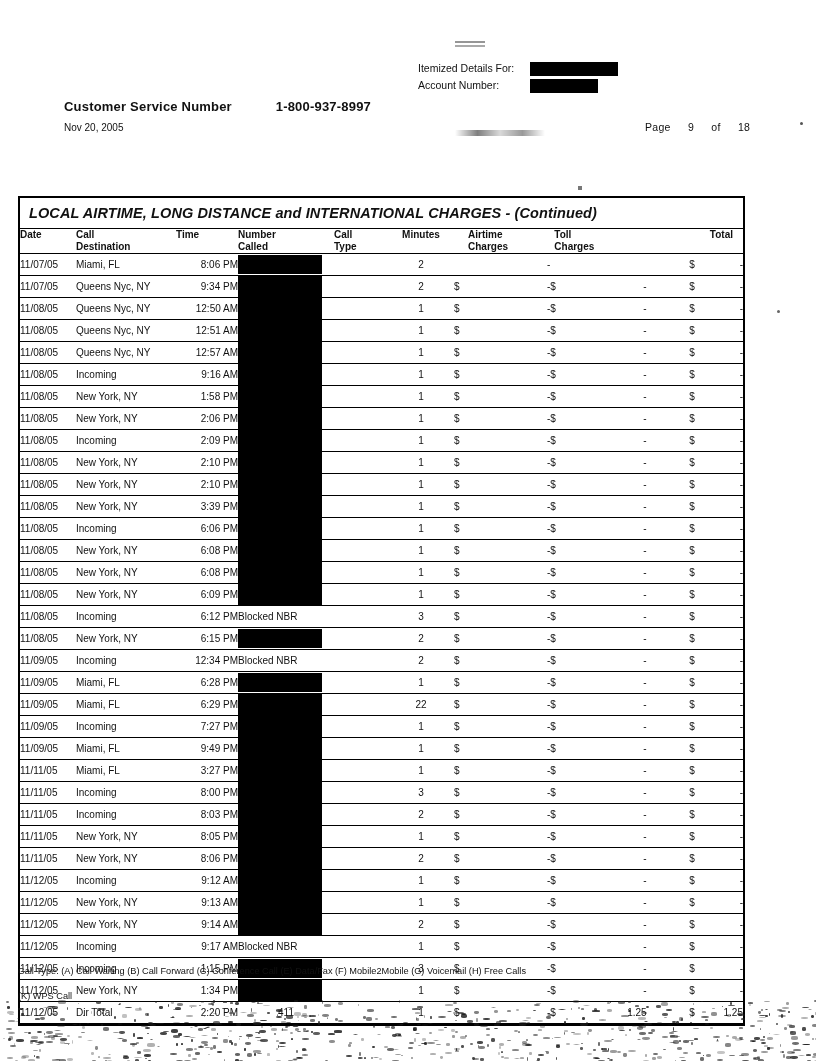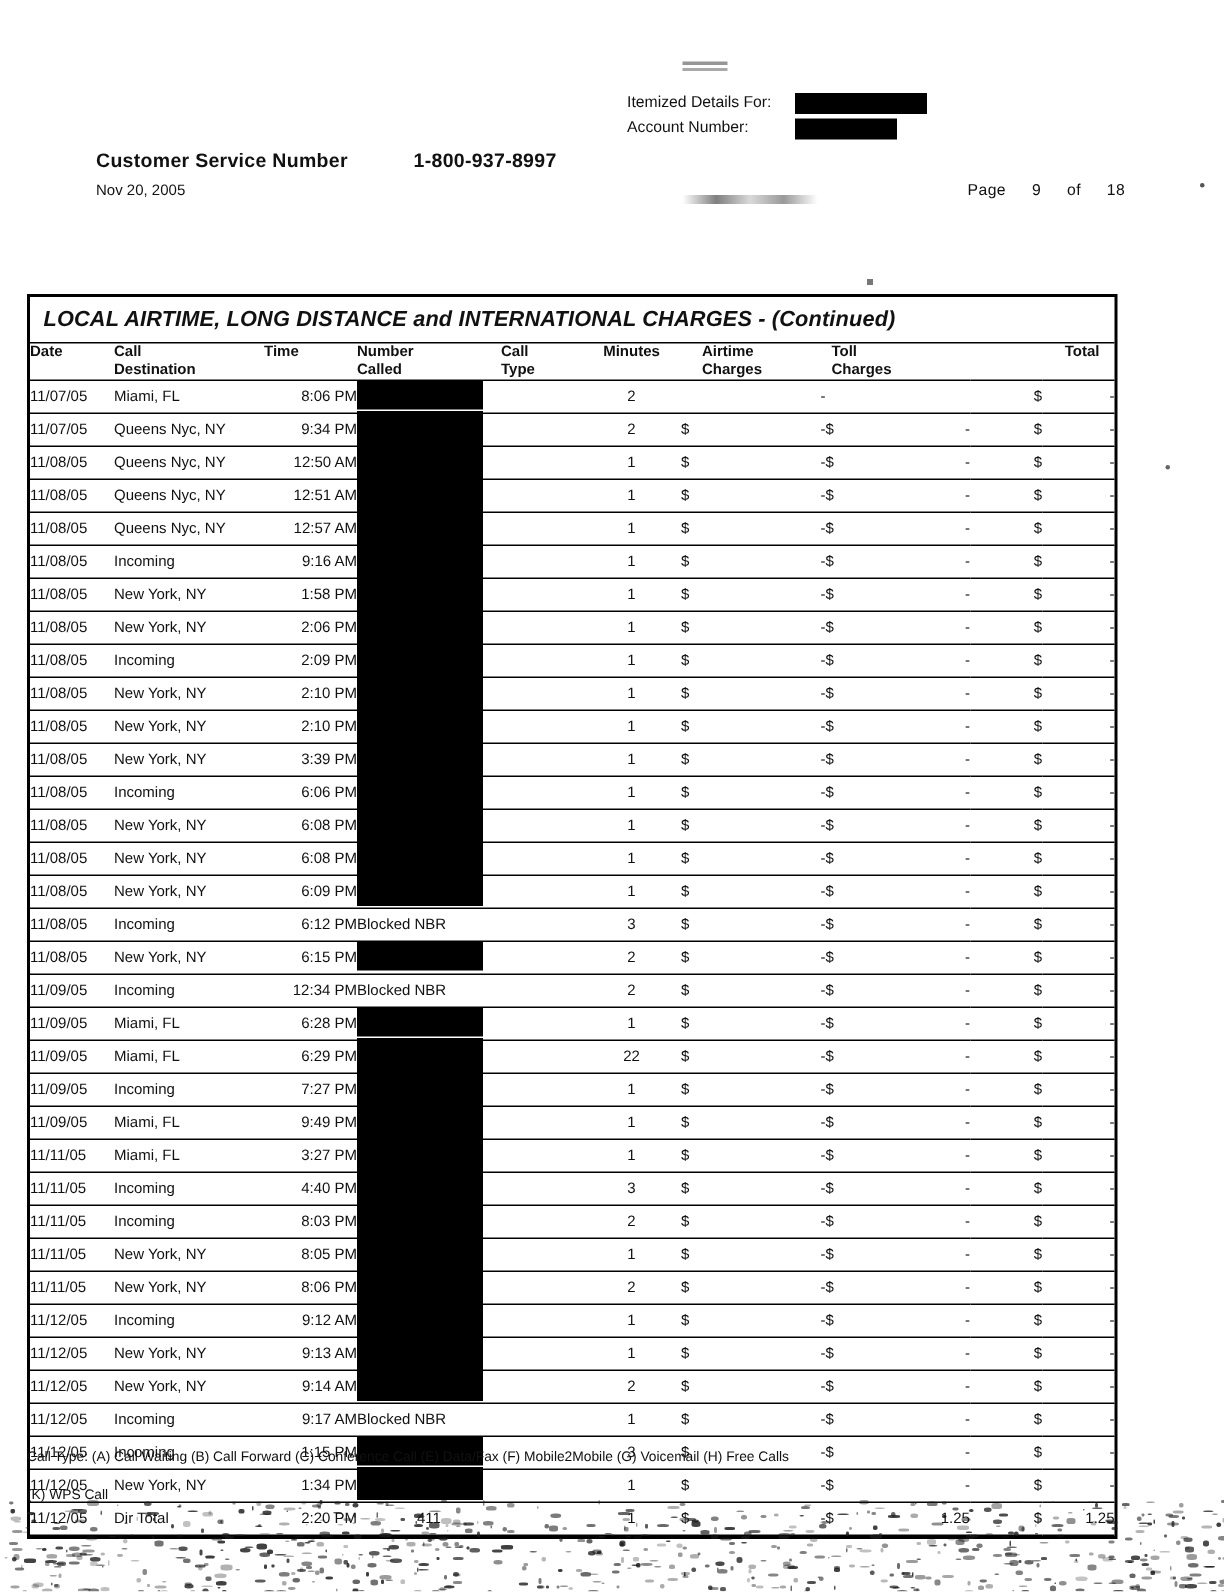--- a/index.html
+++ b/index.html
@@ -629,21 +629,21 @@
             <td class="c-airsym">$</td>
             <td class="c-airval">-</td>
             <td class="c-tollsym">$</td>
             <td class="c-tollval">-</td>
             <td class="c-totsym">$</td>
             <td class="c-totval">-</td>
           </tr>
           <tr>
             <td class="c-date">11/11/05</td>
             <td class="c-dest">Incoming</td>
-            <td class="c-time">4:40 PM</td>
+            <td class="c-time">8:00 PM</td>
             <td class="c-num"><span class="blackbar" style="height: 22px; margin-top: -3px;"></span></td>
             <td class="c-type"></td>
             <td class="c-min">3</td>
             <td class="c-airsym">$</td>
             <td class="c-airval">-</td>
             <td class="c-tollsym">$</td>
             <td class="c-tollval">-</td>
             <td class="c-totsym">$</td>
             <td class="c-totval">-</td>
           </tr>

